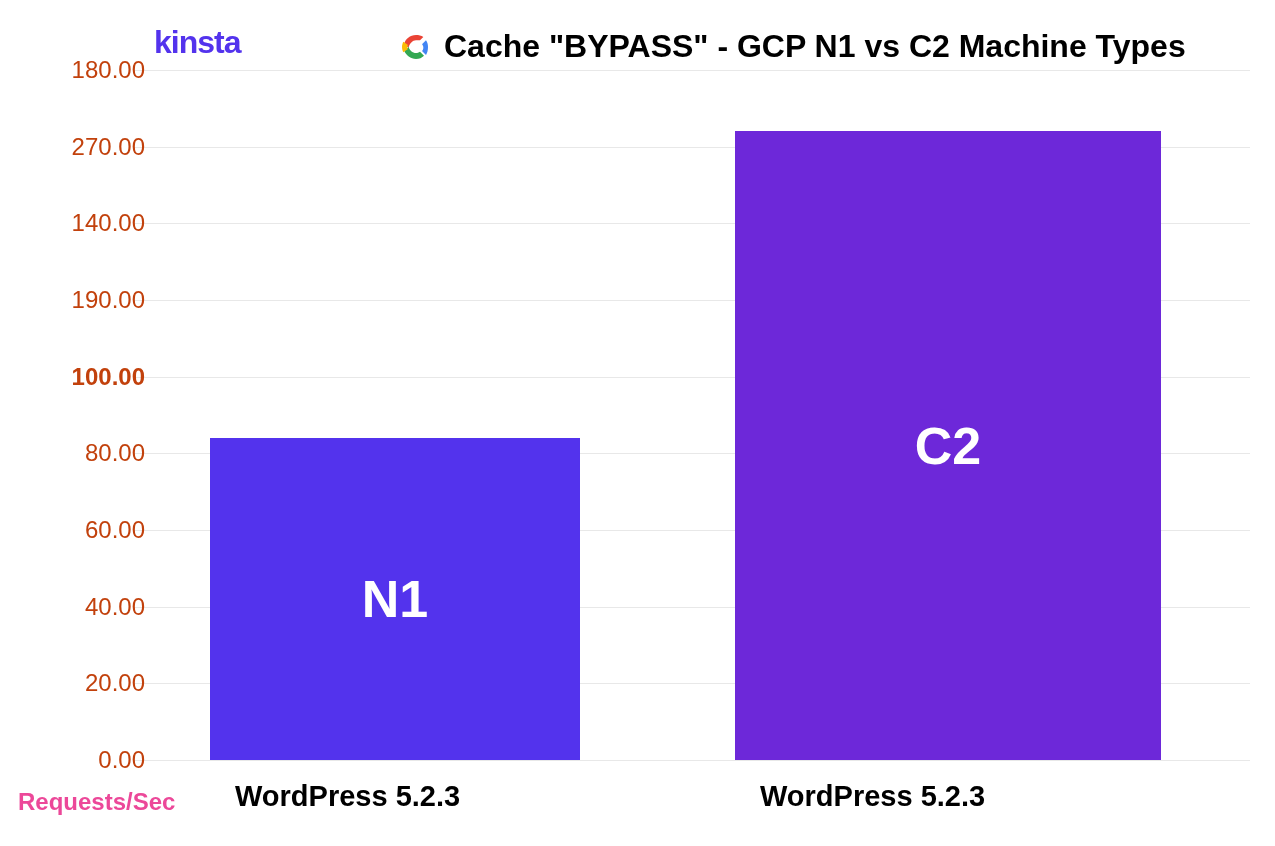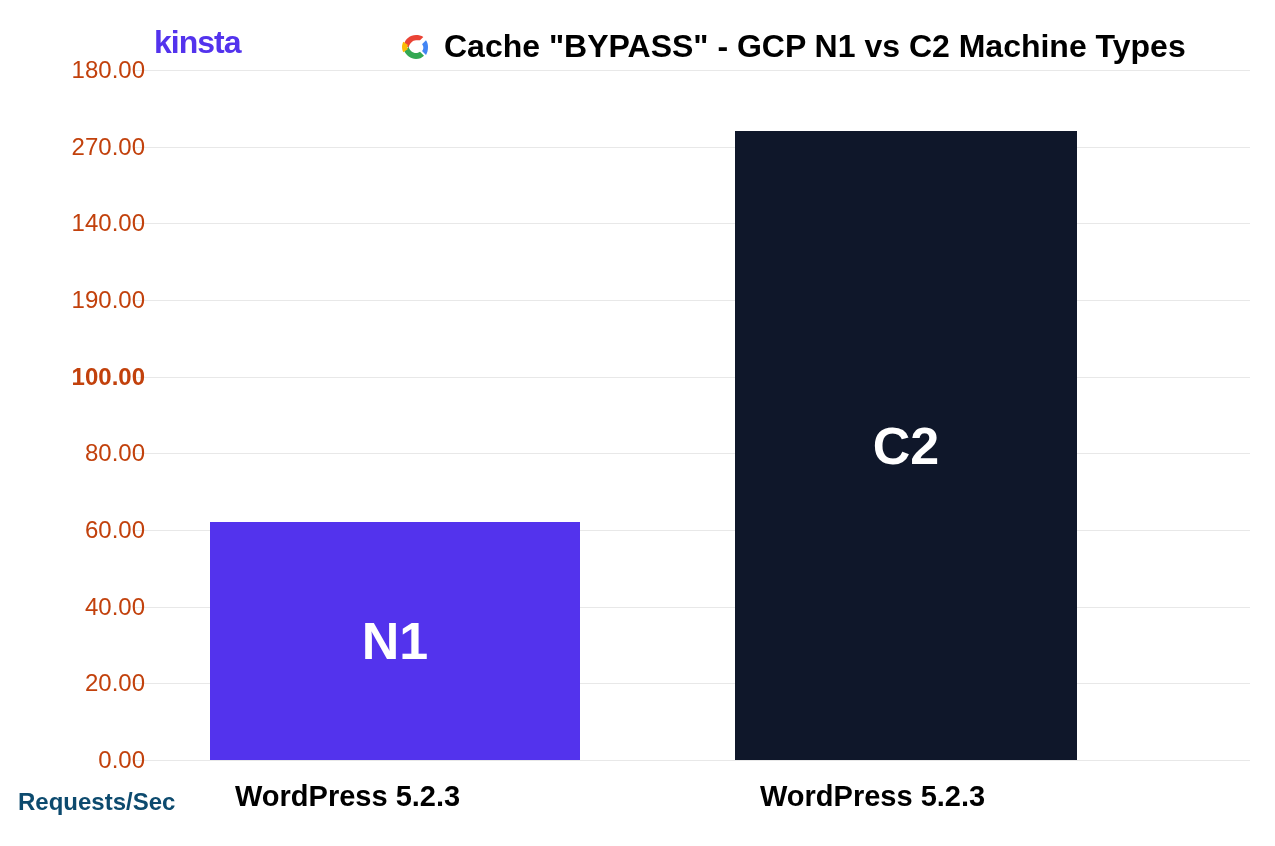--- a/index.html
+++ b/index.html
@@ -108,21 +108,21 @@
     font-weight: 700;
     color: #000;
     white-space: nowrap;
   }
   .y-axis-title {
     position: absolute;
     left: 18px;
     top: 788px;
     font-size: 24px;
     font-weight: 700;
-    color: #0c4a6e;
+    color: #ec4899;
   }
 </style>
 </head>
 <body>
 
 <div class="header">
   <div class="logo">kinsta</div>
   <div class="title-wrap">
     <span class="gcp-icon">
       <svg viewBox="0 0 48 48" width="32" height="32">
@@ -143,24 +143,24 @@
       <div class="gridline" style="top: 536.667px;"></div>
       <div class="gridline" style="top: 460px;"></div>
       <div class="gridline" style="top: 383.333px;"></div>
       <div class="gridline" style="top: 306.667px;"></div>
       <div class="gridline" style="top: 230px;"></div>
       <div class="gridline" style="top: 153.333px;"></div>
       <div class="gridline" style="top: 76.6667px;"></div>
       <div class="gridline" style="top: 0px;"></div>
     </div>
   <div class="bars" id="bars">
-      <div class="bar bar-n1" style="left: 75px; width: 370px; height: 238px; background: rgb(83, 51, 237);">
+      <div class="bar bar-n1" style="left: 75px; width: 370px; height: 322px; background: rgb(83, 51, 237);">
         <div class="bar-label-inside">N1</div>
       </div>
-      <div class="bar bar-c2" style="left: 600px; width: 342px; height: 628.667px; background: #0f172a;">
+      <div class="bar bar-c2" style="left: 600px; width: 426px; height: 628.667px; background: #6d28d9;">
         <div class="bar-label-inside">C2</div>
       </div>
     </div>
 </div>
 
 <div id="yticks-container">
     <div class="tick-label" style="top: 760px;">0.00</div>
     <div class="tick-label" style="top: 683.333px;">20.00</div>
     <div class="tick-label" style="top: 606.667px;">40.00</div>
     <div class="tick-label" style="top: 530px;">60.00</div>

